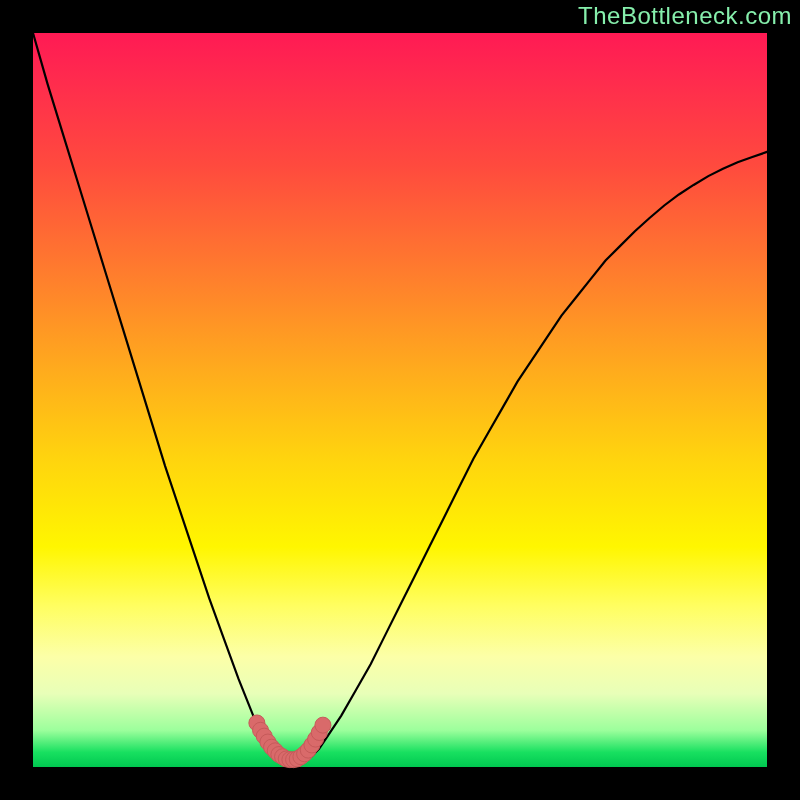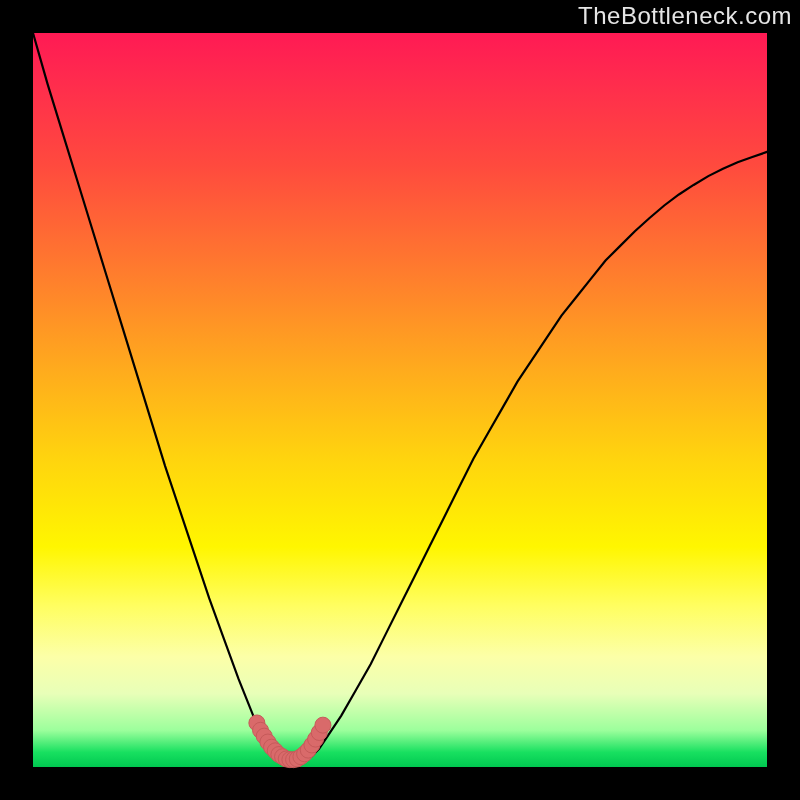--- a/index.html
+++ b/index.html
@@ -14,21 +14,21 @@
   .frame {
     position: relative;
     width: 800px;
     height: 800px;
     background: #000;
   }
   .watermark {
     position: absolute;
     top: 2px;
     right: 8px;
-    color: #e5e5e5;
+    color: #86efac;
     font-size: 24px;
     font-weight: 500;
     letter-spacing: 0.5px;
     z-index: 10;
     user-select: none;
   }
   .plot-area {
     position: absolute;
     left: 33px;
     top: 33px;

